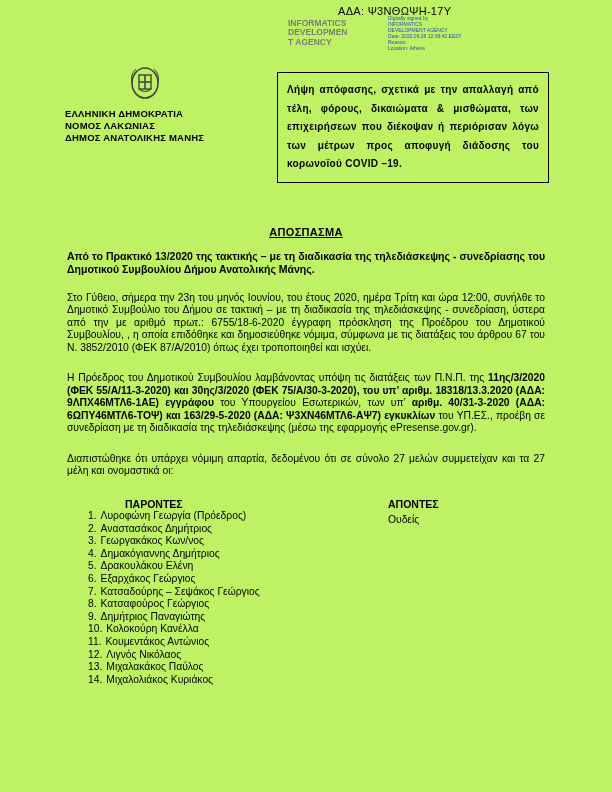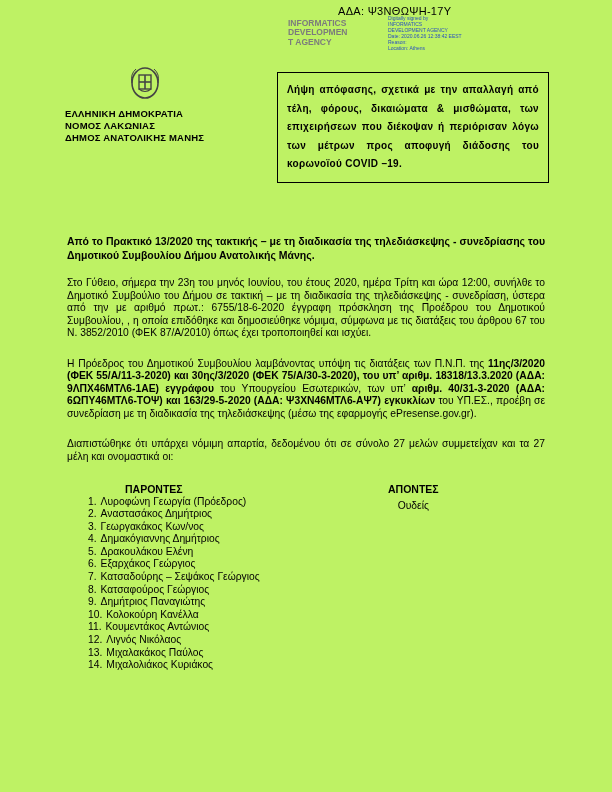--- a/index.html
+++ b/index.html
@@ -66,21 +66,21 @@
   }
   .para { text-align:justify; margin-bottom:18px; }
   .para.last { margin-bottom:20px; }
   
   .attendance { position:relative; margin-top:2px; }
   .col-header { font-weight:bold; font-size:10.5px; }
   .present-col .col-header { margin-left:58px; }
   .present-list { margin-left:21px; }
   .present-row { display:flex; line-height:12.6px; }
   .row-num { margin-right:4px; }
-  .absent-col { position:absolute; left:321px; top:0;text-align:center; }
+  .absent-col { position:absolute; left:321px; top:0; }
   .absent-value { line-height:12.6px; margin-top:4px; }
 </style>
 </head>
 <body>
 
 <div class="page">
 
   <div class="ada">ΑΔΑ: Ψ3ΝΘΩΨΗ-17Υ</div>
 
   <div class="stamp">
@@ -118,20 +118,21 @@
         <div class="letterhead-line">ΔΗΜΟΣ ΑΝΑΤΟΛΙΚΗΣ ΜΑΝΗΣ</div>
       </div>
   </div>
 
   <div class="subject-box">
     <span>Λήψη απόφασης, σχετικά με την απαλλαγή από τέλη, φόρους, δικαιώματα &amp; μισθώματα, των επιχειρήσεων που διέκοψαν ή περιόρισαν λόγω των μέτρων προς αποφυγή διάδοσης του κορωνοϊού COVID –19.</span>
   </div>
 
   <div class="content">
 
+    <div class="doc-title">ΑΠΟΣΠΑΣΜΑ</div>
 
     <div class="doc-heading">Από το Πρακτικό 13/2020 της τακτικής – με τη διαδικασία της τηλεδιάσκεψης - συνεδρίασης του Δημοτικού Συμβουλίου Δήμου Ανατολικής Μάνης.</div>
 
     <div class="para">Στο Γύθειο,  σήμερα την 23η του μηνός Ιουνίου, του έτους 2020, ημέρα Τρίτη και ώρα 12:00, συνήλθε το Δημοτικό Συμβούλιο του Δήμου σε τακτική – με τη διαδικασία της τηλεδιάσκεψης - συνεδρίαση, ύστερα από την με αριθμό πρωτ.: 6755/18-6-2020 έγγραφη πρόσκληση της Προέδρου του Δημοτικού Συμβουλίου, , η οποία επιδόθηκε και δημοσιεύθηκε νόμιμα, σύμφωνα με τις διατάξεις του άρθρου  67 του Ν. 3852/2010 (ΦΕΚ 87/Α/2010) όπως έχει τροποποιηθεί και ισχύει.</div>
 
     <div class="para"><span>Η Πρόεδρος του Δημοτικού Συμβουλίου λαμβάνοντας υπόψη τις διατάξεις των Π.Ν.Π. της </span><span style="font-weight: bold;">11ης/3/2020 (ΦΕΚ 55/Α/11-3-2020) και 30ης/3/2020 (ΦΕΚ 75/Α/30-3-2020), του υπ’ αριθμ. 18318/13.3.2020 (ΑΔΑ: 9ΛΠΧ46ΜΤΛ6-1ΑΕ) εγγράφου</span><span> του Υπουργείου Εσωτερικών, των υπ’ </span><span style="font-weight: bold;">αριθμ. 40/31-3-2020 (ΑΔΑ: 6ΩΠΥ46ΜΤΛ6-ΤΟΨ) και 163/29-5-2020 (ΑΔΑ: Ψ3ΧΝ46ΜΤΛ6-ΑΨ7) εγκυκλίων</span><span> του ΥΠ.ΕΣ., προέβη σε συνεδρίαση με τη διαδικασία της τηλεδιάσκεψης (μέσω της εφαρμογής ePresense.gov.gr).</span></div>
 
     <div class="para last">Διαπιστώθηκε ότι υπάρχει νόμιμη απαρτία, δεδομένου ότι σε σύνολο 27 μελών συμμετείχαν και τα 27 μέλη και ονομαστικά οι:</div>
 
     <div class="attendance">

